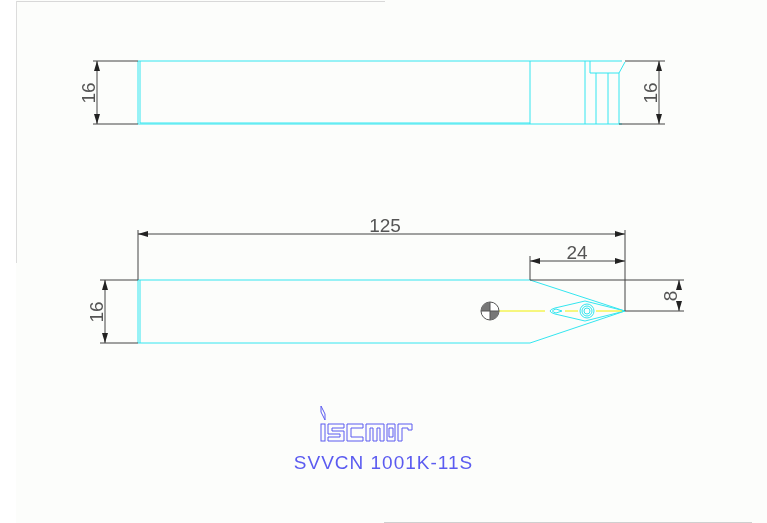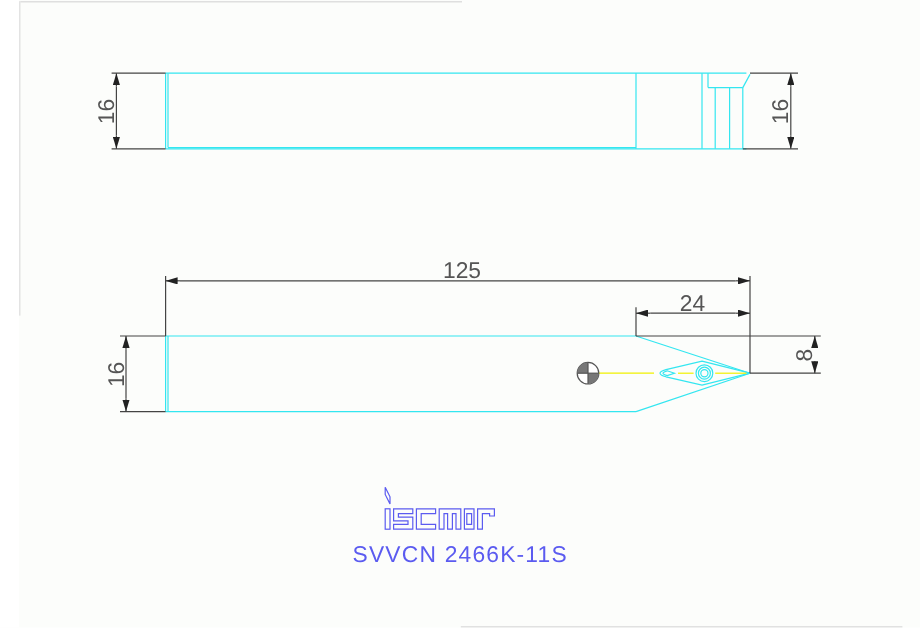--- a/index.html
+++ b/index.html
@@ -141,13 +141,13 @@
     <path d="M347,424 L363,424 L363,428 L351,428 L351,437 L363,437 L363,441 L347,441 Z"></path>
 
     <path d="M366,424 L384,424 L384,441 L380,441 L380,428 L377,428 L377,441 L373,441 L373,428 L370,428 L370,441 L366,441 Z"></path>
 
     <path d="M387,424 L395,424 L395,441 L387,441 Z M389,428 L393,428 L393,437 L389,437 Z"></path>
 
     <path d="M398,441 L398,424 L412,424 L412,430 L408,430 L408,428 L402,428 L402,441 Z"></path>
   </g>
 </svg>
 
-<div class="caption">SVVCN 2466K-11S</div>
+<div class="caption">SVVCN 1001K-11S</div>
 
 </body></html>

